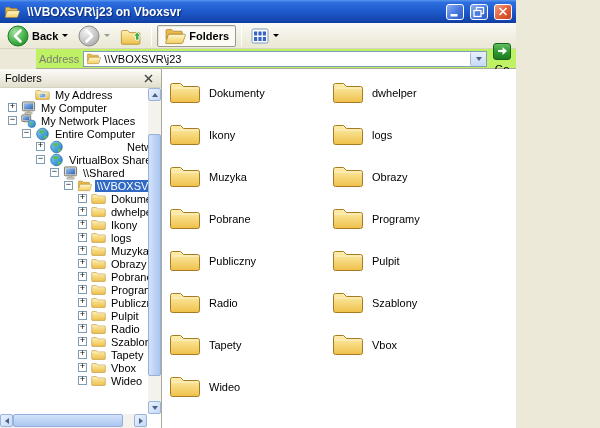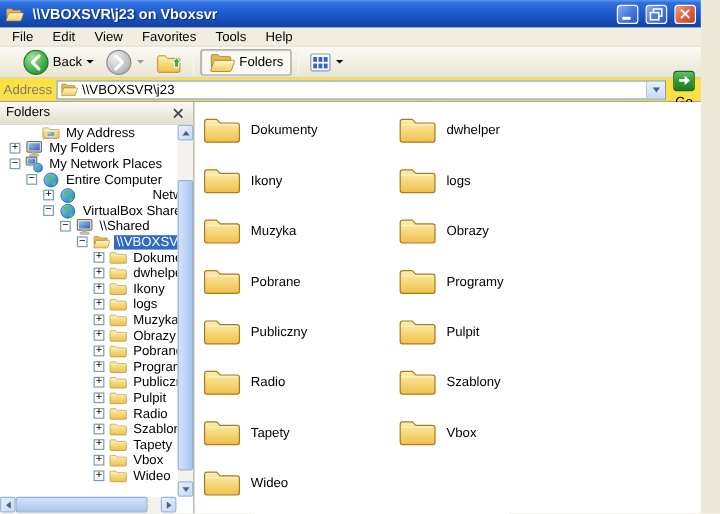--- a/index.html
+++ b/index.html
@@ -3,21 +3,21 @@
 <meta charset="utf-8">
 <style>
   * { margin:0; padding:0; box-sizing:border-box; }
   html,body { width:600px; height:428px; overflow:hidden; }
   body {
     font-family:"Liberation Sans", sans-serif;
     font-size:11px;
     background:#ece9d8;
     color:#000;
   }
-  .window { width:584px; height:428px; display:flex; flex-direction:column; background:#ece9d8; }
+  .window { width:516px; height:428px; display:flex; flex-direction:column; background:#ece9d8; }
 
   
   .titlebar {
     height:23px; flex:0 0 23px;
     background:linear-gradient(180deg,#5a96ee 0%,#2e6fe0 10%,#1f5ccf 45%,#1345ad 90%,#0f3d9e 100%);
     display:flex; align-items:center; padding:0 4px; gap:4px;
   }
   .titlebar .title {
     flex:1; color:#fff; font-weight:bold; font-size:12px;
     text-shadow:1px 1px 1px #0a2a6e; white-space:nowrap; overflow:hidden;
@@ -33,32 +33,32 @@
   .menubar {
     height:16px; flex:0 0 16px; display:flex; align-items:center;
     background:#f1eee1; border-bottom:1px solid #e0dcc8; padding-left:2px;
   }
   .menu-item { padding:1px 8px; white-space:nowrap; }
 
   
   .toolbar {
     height:26px; flex:0 0 26px; display:flex; align-items:center;
     background:linear-gradient(180deg,#fbfaf6 0%,#ece9d8 85%);
-    border-bottom:1px solid #d8d4c0; padding:0 15px; gap:2px;
+    border-bottom:1px solid #d8d4c0; padding:0 3px; gap:2px;font-weight:bold;
   }
   .tb-btn { display:inline-flex; align-items:center; gap:3px; padding:1px 3px; border:1px solid transparent; border-radius:2px; white-space:nowrap; }
   .tb-btn.pressed { background:#fbfaf5; border:1px solid #9a9a8e; box-shadow:inset 1px 1px 1px rgba(0,0,0,0.08); padding:1px 6px; }
   .tb-sep { width:1px; height:20px; background:#d4d0bc; border-right:1px solid #fff; margin:0 3px; }
   .drop-caret { width:0; height:0; border-left:3px solid transparent; border-right:3px solid transparent; border-top:3px solid #000; margin-left:1px; }
   .drop-caret.dim { border-top-color:#9a9a8e; }
 
   
   .addressbar {
     height:20px; flex:0 0 20px; display:flex; align-items:center;
-    background:#fde047; border-bottom:1px solid #aca899; padding:0 3px; gap:4px;
+    background:#bef264; border-bottom:1px solid #aca899; padding:0 3px; gap:4px;margin-left:36px;
   }
   .addr-label { color:#7c7c74; }
   .addr-combo {
     flex:1; height:16px; background:#fff; border:1px solid #7f9db9;
     display:flex; align-items:center; padding-left:2px; gap:3px; overflow:hidden;
   }
   .addr-value { flex:1; white-space:nowrap; }
   .addr-drop {
     width:16px; height:14px; flex:0 0 16px; display:flex; align-items:center; justify-content:center;
     background:linear-gradient(180deg,#e9f1fd 0%,#c6d9f6 100%); border-left:1px solid #aab8d0; border-radius:2px;
@@ -181,33 +181,20 @@
         </svg>
     </span>
     <span class="win-btn close">
       <svg width="12" height="11" viewBox="0 0 12 11" stroke="#fff" stroke-width="1.6">
           <line x1="2.5" y1="2" x2="9.5" y2="9"></line>
           <line x1="9.5" y1="2" x2="2.5" y2="9"></line>
         </svg>
     </span>
   </div>
 
-  <div class="menubar">
-    <span class="menu-item"><span class="menu-label">File</span></span>
-
-    <span class="menu-item"><span class="menu-label">Edit</span></span>
-
-    <span class="menu-item"><span class="menu-label">View</span></span>
-
-    <span class="menu-item"><span class="menu-label">Favorites</span></span>
-
-    <span class="menu-item"><span class="menu-label">Tools</span></span>
-
-    <span class="menu-item"><span class="menu-label">Help</span></span>
-  </div>
 
   <div class="toolbar">
     <span class="tb-btn">
       <svg width="22" height="22" viewBox="0 0 22 22">
           <circle cx="11" cy="11" r="10" fill="url(#gGreenBtn)" stroke="#1b7a24"></circle>
           <path d="M13.5 5.5 L8 11 L13.5 16.5" stroke="#fff" stroke-width="2.6" fill="none" stroke-linecap="round" stroke-linejoin="round"></path>
         </svg>
       <span>Back</span>
       <span class="drop-caret"></span>
     </span>
@@ -301,21 +288,21 @@
   <div class="tree-row" style="padding-left: 8px;">
     <span class="expander">+</span>
     <span class="tree-icon">
               <svg width="15" height="14" viewBox="0 0 16 15">
                 <rect x="1.5" y="1" width="13" height="9.5" rx="1" fill="#e6e1cf" stroke="#716f64"></rect>
                 <rect x="3" y="2.5" width="10" height="6.5" fill="url(#gScreen)"></rect>
                 <rect x="6" y="10.5" width="4" height="1.6" fill="#b7b3a2"></rect>
                 <rect x="4" y="12.3" width="8" height="1.8" rx="0.6" fill="#d6d2c0" stroke="#8d8a7c" stroke-width="0.6"></rect>
               </svg>
             </span>
-    <span class="tree-label">My Folders</span>
+    <span class="tree-label">My Computer</span>
   </div>
 
   <div class="tree-row" style="padding-left: 8px;">
     <span class="expander">−</span>
     <span class="tree-icon">
               <svg width="15" height="14" viewBox="0 0 16 15">
                 <rect x="0.8" y="1" width="9.5" height="7" rx="0.8" fill="#e6e1cf" stroke="#716f64"></rect>
                 <rect x="2" y="2.2" width="7" height="4.6" fill="url(#gScreen)"></rect>
                 <rect x="3.8" y="8" width="3.4" height="1.2" fill="#b7b3a2"></rect>
                 <circle cx="11.5" cy="10.5" r="4" fill="url(#gGlobe)" stroke="#1a5c9e" stroke-width="0.6"></circle>

